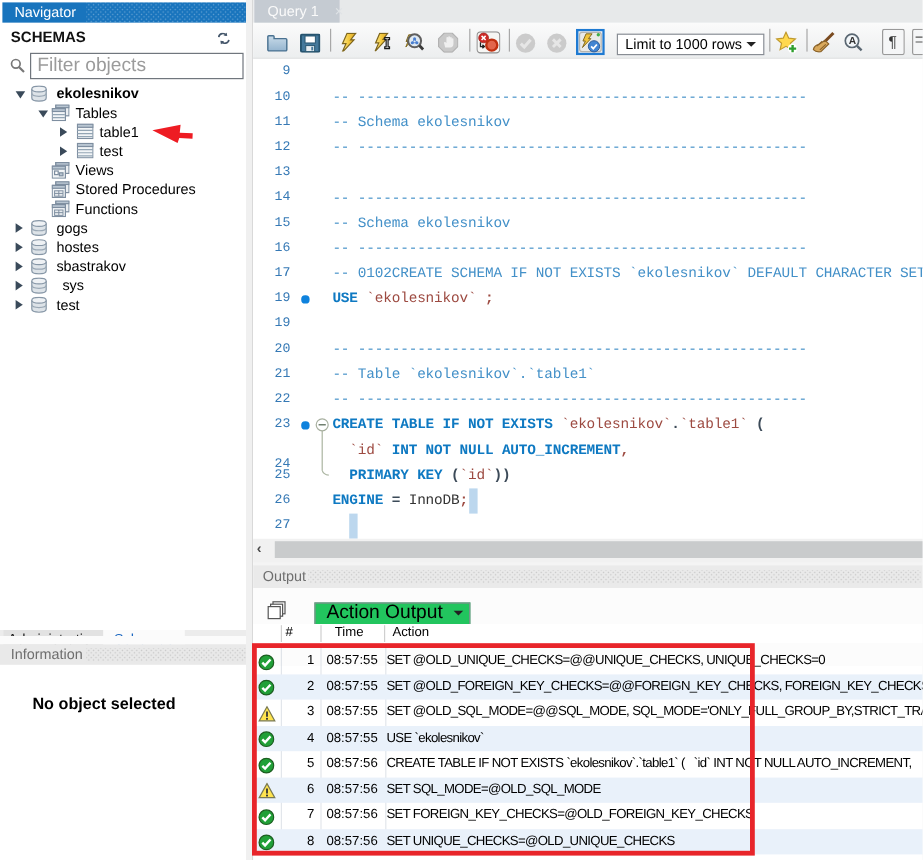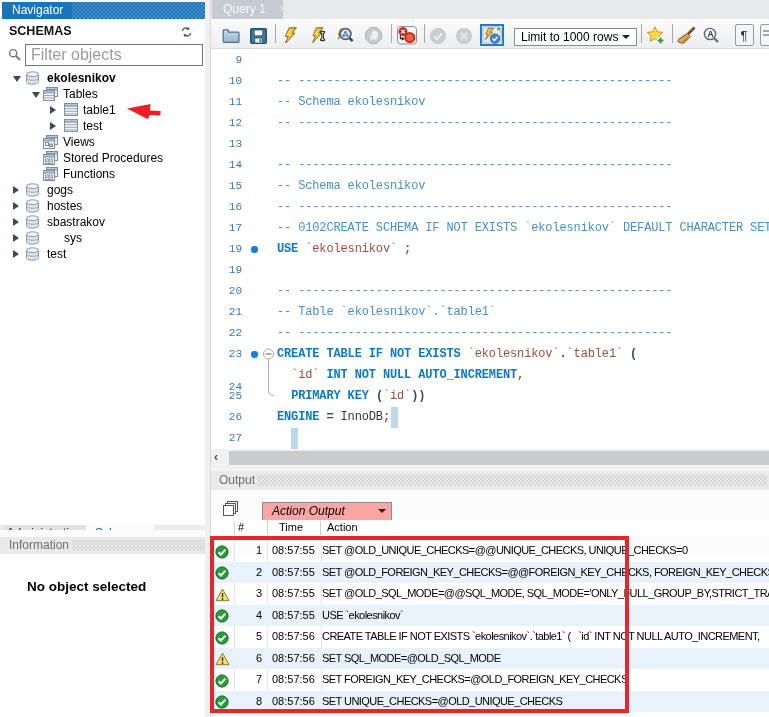--- a/index.html
+++ b/index.html
@@ -59,22 +59,22 @@
 .p{color:#3c4a58;font-weight:bold;}
 .dot{position:absolute;width:6.5px;height:6.5px;border-radius:50%;background:#0f82dd;left:40px;}
 .cur{position:absolute;width:7px;height:21px;background:#bcd7ee;}
 
 #hscroll{left:0;top:449px;width:558px;height:20px;background:#f1f1f1;}
 #hthumb{position:absolute;left:18px;top:2px;width:540px;height:14px;background:#c9cbcc;}
 #harrow{position:absolute;left:3px;top:1px;color:#4a4a4a;font-size:12px;font-weight:bold;}
 
 #outbar{left:0;top:471px;width:558px;height:19px;background:#eaeaea;color:#6e6e6e;
   font-size:12px;line-height:19px;}
-#combo{left:51px;top:12px;width:128px;height:17px;border:1px solid #878c93;background:#fca5a5;
-  font-size:12px;line-height:16px;color:#000;font-style:italic;}
+#combo{left:51px;top:12px;width:128px;height:17px;border:1px solid #878c93;background:#22c55e;
+  font-size:16px;line-height:16px;color:#000;}
 #combo span{padding-left:9px;}
 #combo .arr{position:absolute;right:5px;top:6px;width:0;height:0;border-left:4px solid transparent;
   border-right:4px solid transparent;border-top:4px solid #222;}
 #ohead{left:0;top:490px;width:558px;height:65px;background:#fcfcfc;}
 #ghead{left:0;top:520px;width:558px;height:16px;background:#fff;font-size:11px;color:#000;}
 .gsep{position:absolute;top:1px;width:1px;height:14px;background:#cfcfcf;}
 .orow{position:absolute;left:0;width:558px;height:21.5px;font-size:11px;line-height:21.5px;color:#000;}
 .orow.alt{background:#e9f1fa;}
 .onum{position:absolute;width:48px;text-align:right;left:3px;}
 .otime{position:absolute;left:61px;}
@@ -206,21 +206,21 @@
 </svg>
           <span class="lbl" style="left:47px">sbastrakov</span>
         </div>
         <div class="trow" style="top:230px">
           <div class="exp expr" style="left:13px"></div>
           <svg class="abs" style="left:25px;top:1px" width="15" height="14" viewBox="0 0 15 14">
 <path d="M1.5 3.2 v7.4 c0 1.5 2.7 2.6 6 2.6 s6-1.1 6-2.6 V3.2" fill="#dde3e8" stroke="#8696a6"></path>
 <ellipse cx="7.5" cy="3.2" rx="6" ry="2.4" fill="#eef1f4" stroke="#8696a6"></ellipse>
 <path d="M1.5 6.8 c0 1.4 2.7 2.5 6 2.5 s6-1.1 6-2.5" fill="none" stroke="#9aa8b5"></path>
 </svg>
-          <span class="lbl" style="left:64px">sys</span>
+          <span class="lbl" style="left:52px">sys</span>
         </div>
         <div class="trow" style="top:246px">
           <div class="exp expr" style="left:13px"></div>
           <svg class="abs" style="left:25px;top:1px" width="15" height="14" viewBox="0 0 15 14">
 <path d="M1.5 3.2 v7.4 c0 1.5 2.7 2.6 6 2.6 s6-1.1 6-2.6 V3.2" fill="#dde3e8" stroke="#8696a6"></path>
 <ellipse cx="7.5" cy="3.2" rx="6" ry="2.4" fill="#eef1f4" stroke="#8696a6"></ellipse>
 <path d="M1.5 6.8 c0 1.4 2.7 2.5 6 2.5 s6-1.1 6-2.5" fill="none" stroke="#9aa8b5"></path>
 </svg>
           <span class="lbl" style="left:47px">test</span>
         </div>

